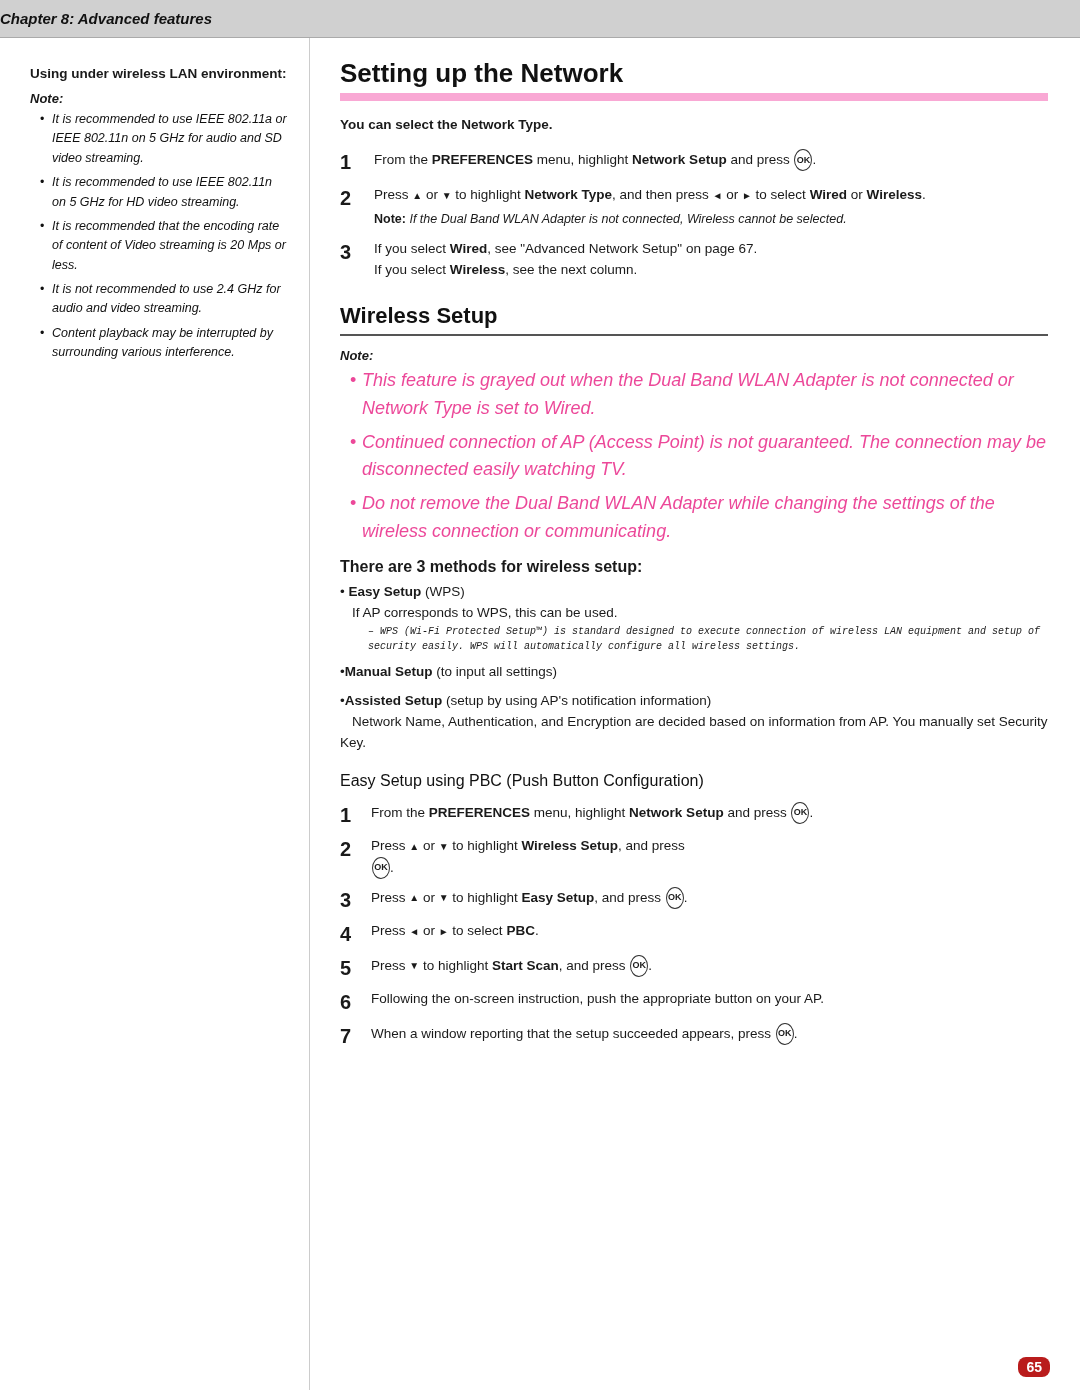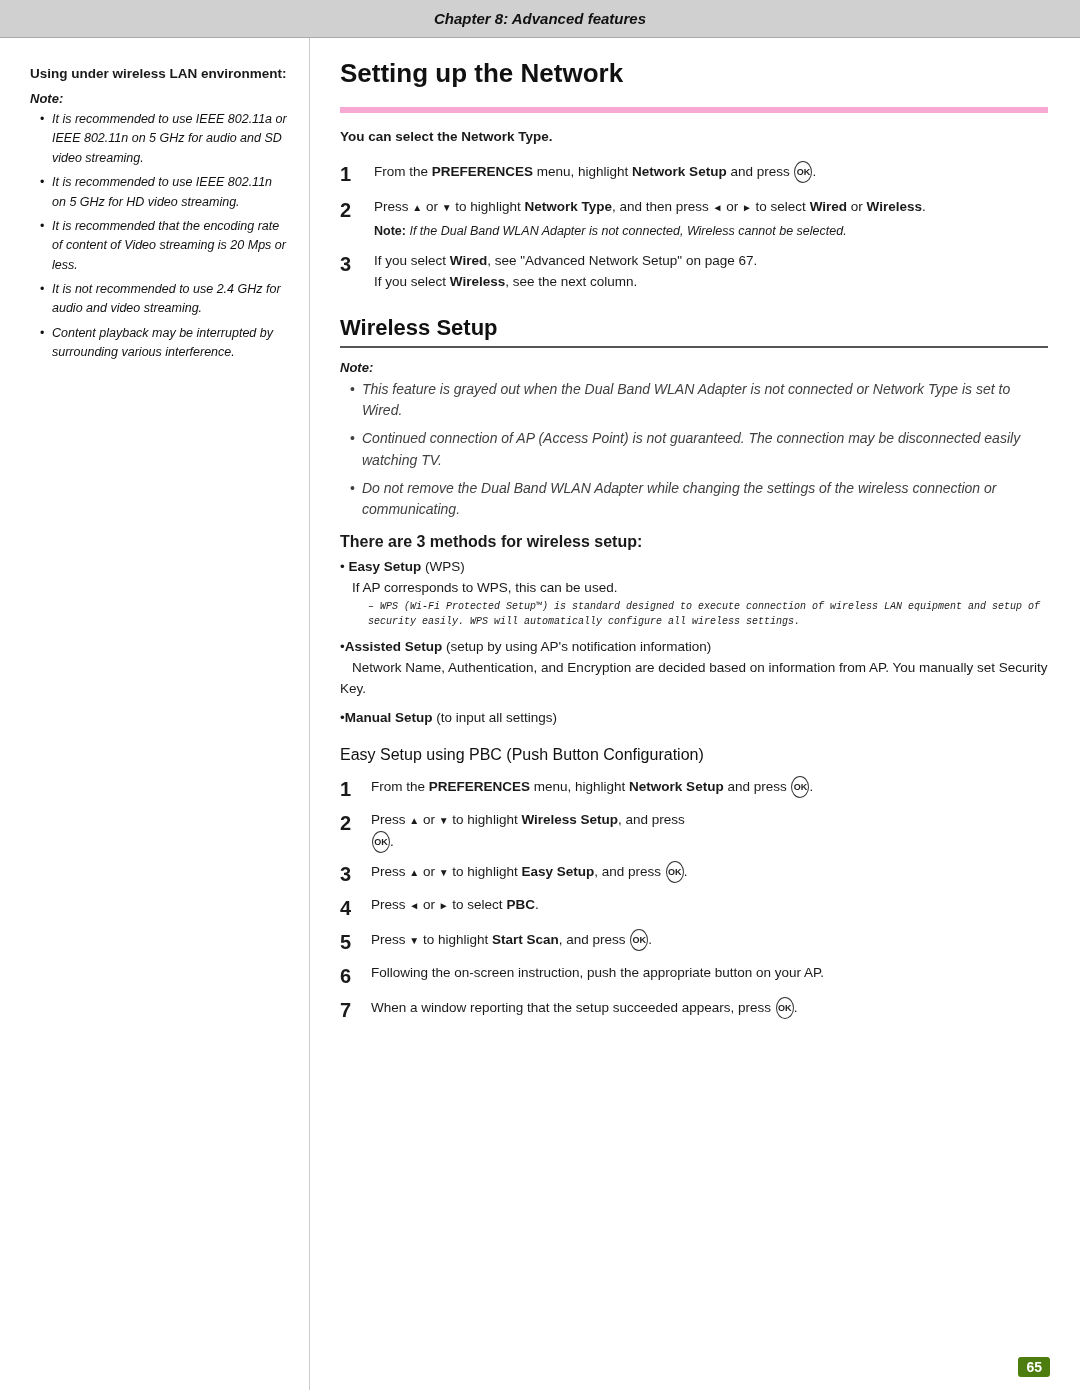--- a/index.html
+++ b/index.html
@@ -9,21 +9,21 @@
       background: #ffffff;
       font-family: Arial, Helvetica, sans-serif;
       font-size: 14px;
       color: #1a1a1a;
       position: relative;
     }
 
     
     .header-bar {
       background: #d0d0d0;
-      text-align: center;
+      text-align: left;
       padding: 10px 0;
       border-bottom: 1px solid #aaa;
     }
     .header-bar span {
       font-style: italic;
       font-weight: bold;
       font-size: 15px;
       color: #111;
     }
 
@@ -81,22 +81,22 @@
       content: "•";
       position: absolute;
       left: 0;
       font-style: normal;
     }
 
     
     .section-heading-main {
       font-size: 26px;
       font-weight: bold;
-      border-bottom: 6px solid #f9a8d4;
-      padding-bottom: 18px;
+      border-bottom: 8px solid #f9a8d4;
+      padding-bottom: 4px;
       margin-bottom: 14px;
       color: #111;
     }
 
     .section-heading-sub {
       font-size: 22px;
       font-weight: bold;
       border-bottom: 2px solid #555;
       padding-bottom: 5px;
       margin-bottom: 12px;
@@ -181,26 +181,26 @@
     }
 
     
     .italic-bullet-list {
       list-style: none;
       padding: 0;
       margin: 0 0 0 10px;
     }
     .italic-bullet-list li {
       font-style: italic;
-      font-size: 14px;
+      font-size: 18px;
       line-height: 1.55;
       margin-bottom: 6px;
       padding-left: 12px;
       position: relative;
-      color: #404040;
+      color: #ec4899;
     }
     .italic-bullet-list li::before {
       content: "•";
       position: absolute;
       left: 0;
       font-style: normal;
     }
 
     
     .methods-section {
@@ -229,24 +229,24 @@
       color: #111;
     }
 
     
     .page-number {
       position: absolute;
       bottom: 20px;
       right: 30px;
       font-size: 14px;
       font-weight: bold;
-      background: #4d7c0f;
+      background: #b91c1c;
       color: #fff;
       padding: 2px 8px;
-      border-radius: 3px;
+      border-radius: 8px;
     }
 
     
     .numbered-steps {
       counter-reset: step-counter;
       list-style: none;
       padding: 0;
       margin: 0;
     }
     .numbered-steps li {
@@ -335,27 +335,27 @@
 
       <div class="method-item">
         <span>•</span><strong> Easy Setup</strong> <span>(WPS)</span><br>
         <span style="margin-left:12px;">If AP corresponds to WPS, this can be used.</span>
         <div class="method-sub-dash">
           <em>– WPS (Wi-Fi Protected Setup™) is standard designed to execute connection of wireless LAN equipment and setup of security easily. WPS will automatically configure all wireless settings.</em>
         </div>
       </div>
 
       <div class="method-item">
+        <span>•</span><strong>Manual Setup</strong><span> (to input all settings)</span>
+      </div>
+
+      <div class="method-item">
         <span>•</span><strong>Assisted Setup</strong><span> (setup by using AP's notification information)</span><br>
         <span style="margin-left:12px;">Network Name, Authentication, and Encryption are decided based on information from AP. You manually set Security Key.</span>
       </div>
-
-      <div class="method-item">
-        <span>•</span><strong>Manual Setup</strong><span> (to input all settings)</span>
-      </div>
     </div>
 
     <div class="easy-setup-heading">Easy Setup using PBC (Push Button Configuration)</div>
 
     <ul class="numbered-steps">
 
       <li>
         <span class="num-big">1</span>
         <div>
           From the <strong>PREFERENCES</strong> menu, highlight <strong>Network Setup</strong> and press <span class="ok-circle">OK</span>.

